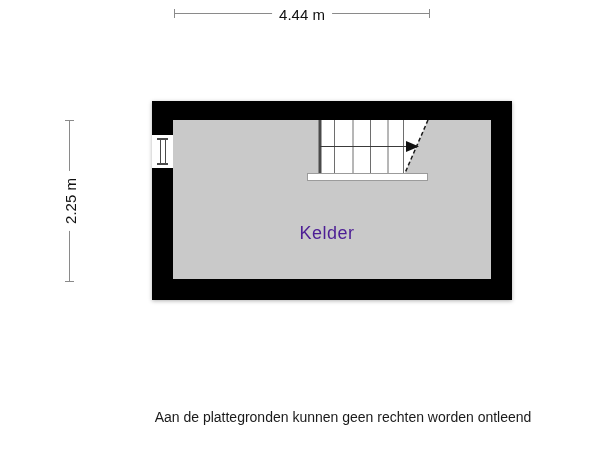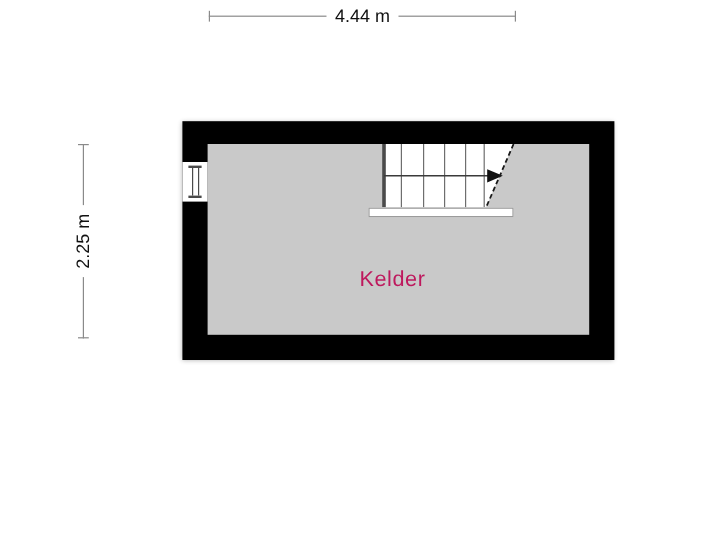--- a/index.html
+++ b/index.html
@@ -35,21 +35,21 @@
     background: var(--wall, #000000);
     box-shadow: 0 1px 4px rgba(0,0,0,0.30);
   }
   .floor {
     position: absolute; left: 21px; top: 19px; width: 318px; height: 159px;
     background: var(--floor, #c9c9c9);
   }
   .room-label {
     position: absolute; left: 154px; top: 113px;
     transform: translate(-50%, -50%);
-    font-size: 18px; letter-spacing: 0.5px; color: #be185d; white-space: nowrap;
+    font-size: 18px; letter-spacing: 0.5px; color: #4c1d95; white-space: nowrap;
   }
   .stairs { position: absolute; left: 145px; top: 0; width: 111px; height: 53px; display: block; }
   .landing {
     position: absolute; left: 134px; top: 53px; width: 119px; height: 6px;
     background: #ffffff; border: 1px solid #9b9b9b;
   }
   .window {
     position: absolute; left: 0; top: 34px; width: 21px; height: 33px;
     background: #ffffff; display: flex; align-items: center; justify-content: center;
   }
@@ -109,13 +109,14 @@
 
     <span class="room-label">Kelder</span>
   </div>
 
   <div class="window">
     <div class="window-glyph"></div>
   </div>
 </div>
 
 <div class="abs footer">
+  <div>Aan de plattegronden kunnen geen rechten worden ontleend</div>
 </div>
 
 </body></html>

